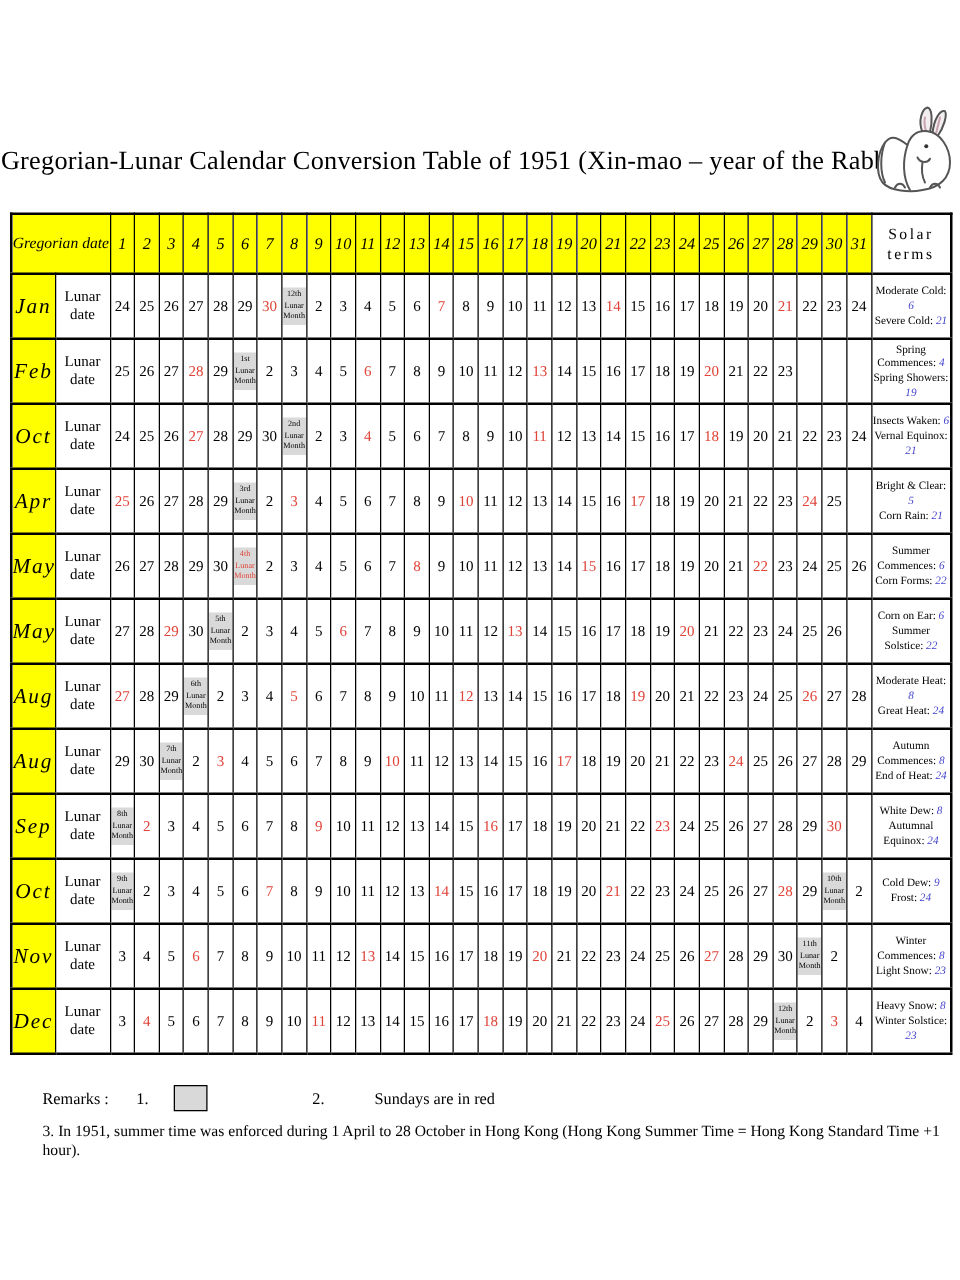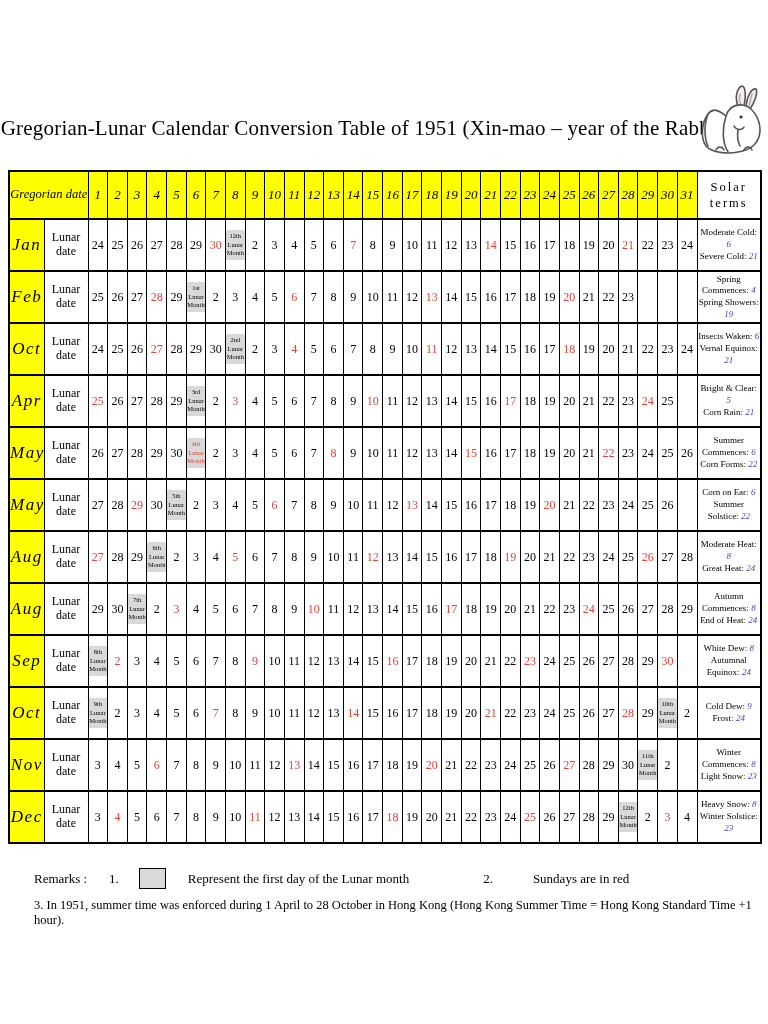--- a/index.html
+++ b/index.html
@@ -648,20 +648,19 @@
           </tr>
         </tbody>
     </table>
   </div>
 
   <div class="remarks">
     <div class="remarks-line1">
       <span>Remarks :</span>
       <span class="num1">1.</span>
       <span class="legend-box"></span>
-      <span>Represent the first day of the Lunar month</span>
       <span class="num2">2.</span>
       <span class="txt2">Sundays are in red</span>
     </div>
     <div class="remarks-line3">3. In 1951, summer time was enforced during 1 April to 28 October in Hong Kong (Hong Kong Summer Time = Hong Kong Standard Time +1 hour).</div>
   </div>
 
 </div>
 
 </body></html>

